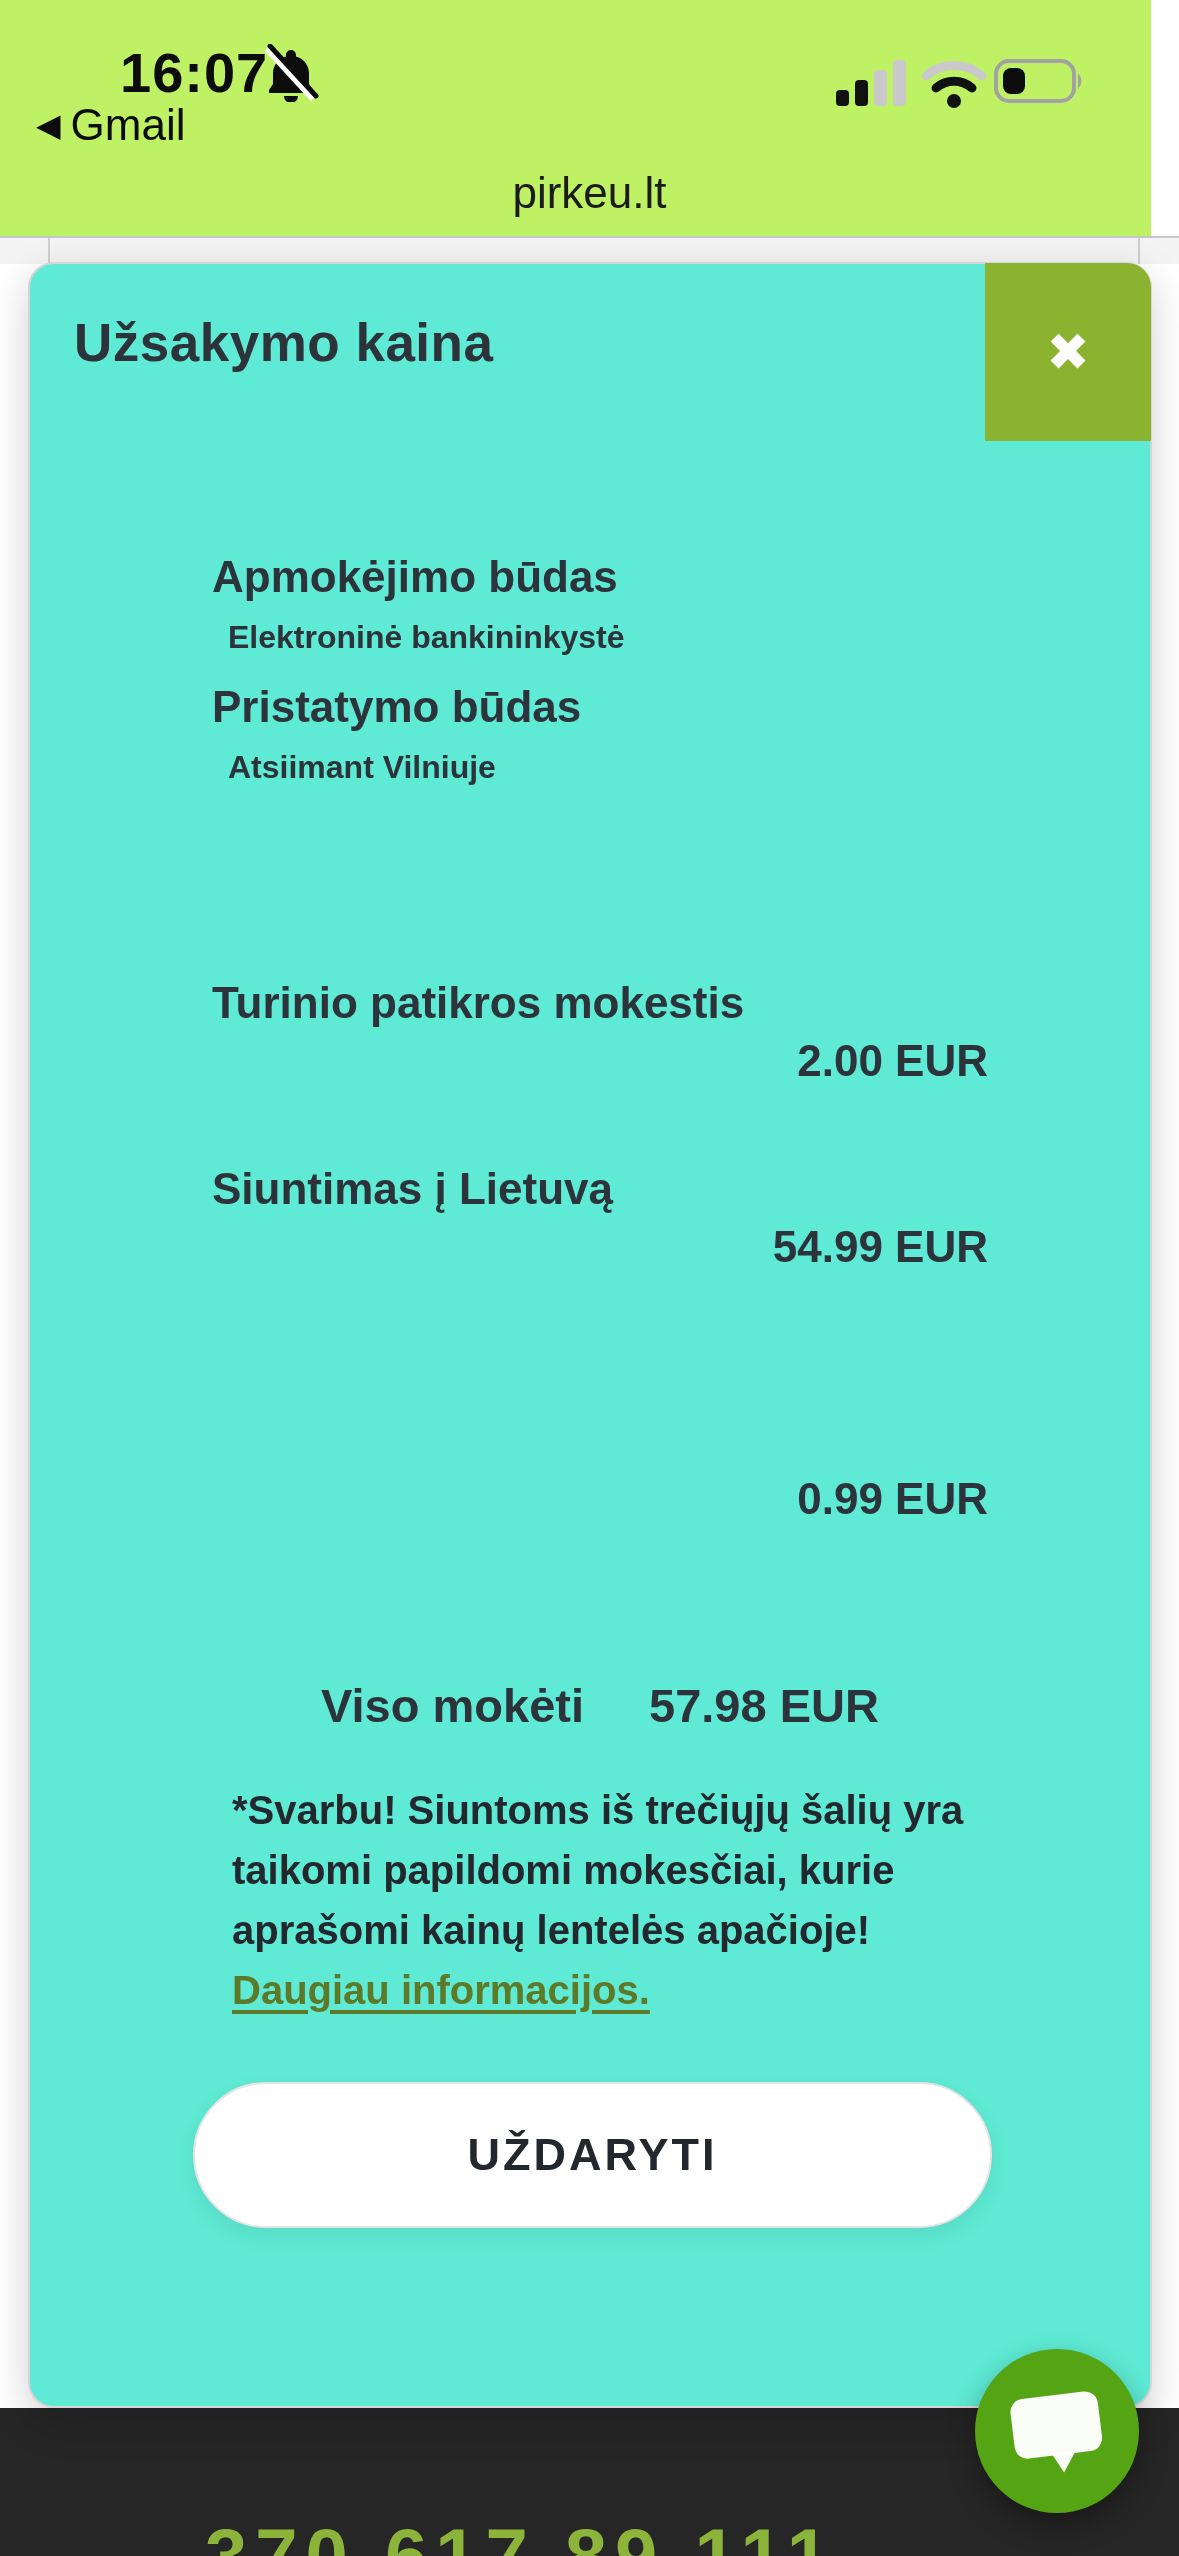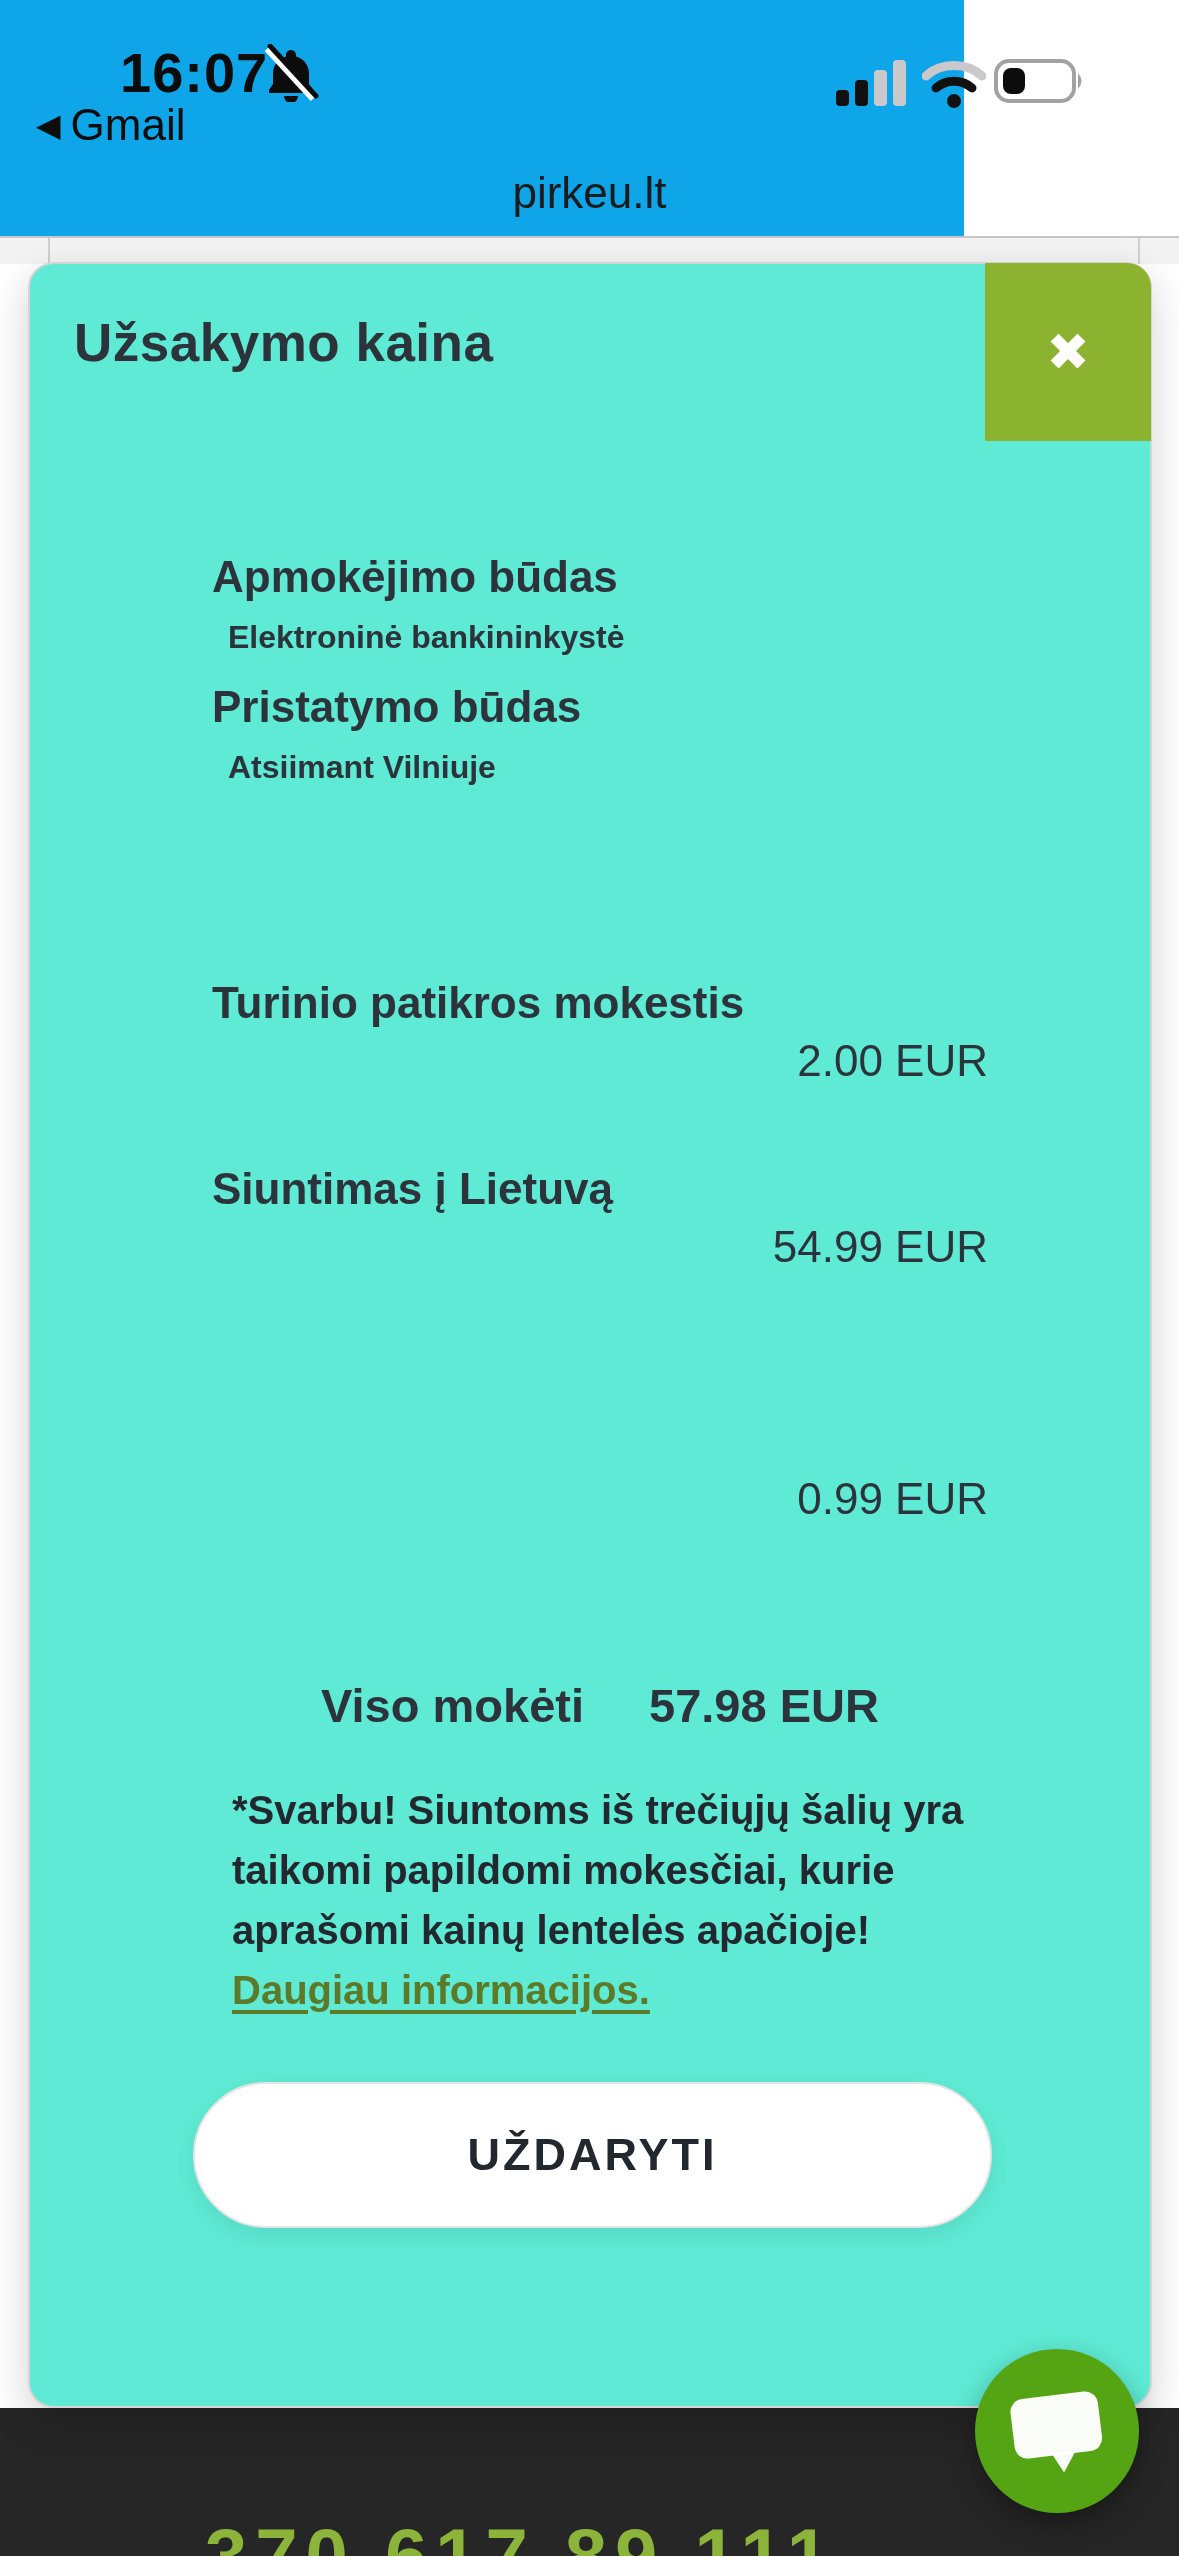--- a/index.html
+++ b/index.html
@@ -3,21 +3,21 @@
 <meta charset="utf-8">
 <style>
   html,body{margin:0;padding:0;}
   body{
     width:1179px;height:2556px;position:relative;overflow:hidden;
     background:#ffffff;
     font-family:"Liberation Sans","DejaVu Sans",sans-serif;
     -webkit-font-smoothing:antialiased;
   }
   
-  .topbar{position:absolute;left:0;top:0;width:964px;height:238px;background:#0ea5e9;}
+  .topbar{position:absolute;left:0;top:0;width:1151px;height:238px;background:#bef264;}
   .time{position:absolute;left:120px;top:40px;font-size:56px;font-weight:700;color:#0c0c0c;letter-spacing:1px;}
   .bell{position:absolute;left:262px;top:44px;width:58px;height:58px;}
   .back{position:absolute;left:36px;top:100px;font-size:44px;color:#0c0c0c;display:flex;align-items:center;gap:10px;}
   .back .tri{font-size:32px;line-height:44px;}
   .sigsvg{position:absolute;left:836px;top:58px;}
   .wifisvg{position:absolute;left:922px;top:60px;}
   .battsvg{position:absolute;left:994px;top:58px;}
   .url{position:absolute;left:0;top:168px;width:1179px;text-align:center;font-size:44px;color:#1b1b1b;}
   .toolbar-line{position:absolute;left:0;top:236px;width:1179px;height:2px;background:#c7c7c9;}
   
@@ -33,21 +33,21 @@
   .close-btn{
     position:absolute;top:-1px;right:-1px;width:166px;height:178px;
     background:#8cb32f;border-top-right-radius:24px;
     display:flex;align-items:center;justify-content:center;cursor:pointer;
   }
   .close-btn .x{color:#ffffff;font-size:52px;font-weight:700;line-height:1;}
   .content{position:absolute;left:182px;top:0;width:776px;height:100%;}
   .lbl{position:absolute;left:0;font-size:44px;font-weight:700;color:#2d333b;line-height:66px;white-space:nowrap;}
   .val{position:absolute;left:16px;font-size:32px;font-weight:700;color:#2d333b;line-height:54px;white-space:nowrap;}
   .lbl.wrap{white-space:normal;width:760px;}
-  .amt{position:absolute;right:0;font-size:44px;font-weight:400;color:#2d333b;text-align:right;}
+  .amt{position:absolute;right:0;font-size:44px;font-weight:700;color:#2d333b;text-align:right;}
   .total-row{
     position:absolute;left:0;top:1414px;width:776px;
     display:flex;justify-content:center;align-items:baseline;gap:65px;
     font-size:47px;font-weight:700;color:#2d333b;
   }
   .note{
     position:absolute;left:0;top:1516px;width:780px;
     font-size:40px;font-weight:700;color:#23282e;line-height:60px;margin-left:20px;
   }
   .note a{color:#5d7a28;text-decoration:underline;text-underline-offset:6px;cursor:pointer;}

